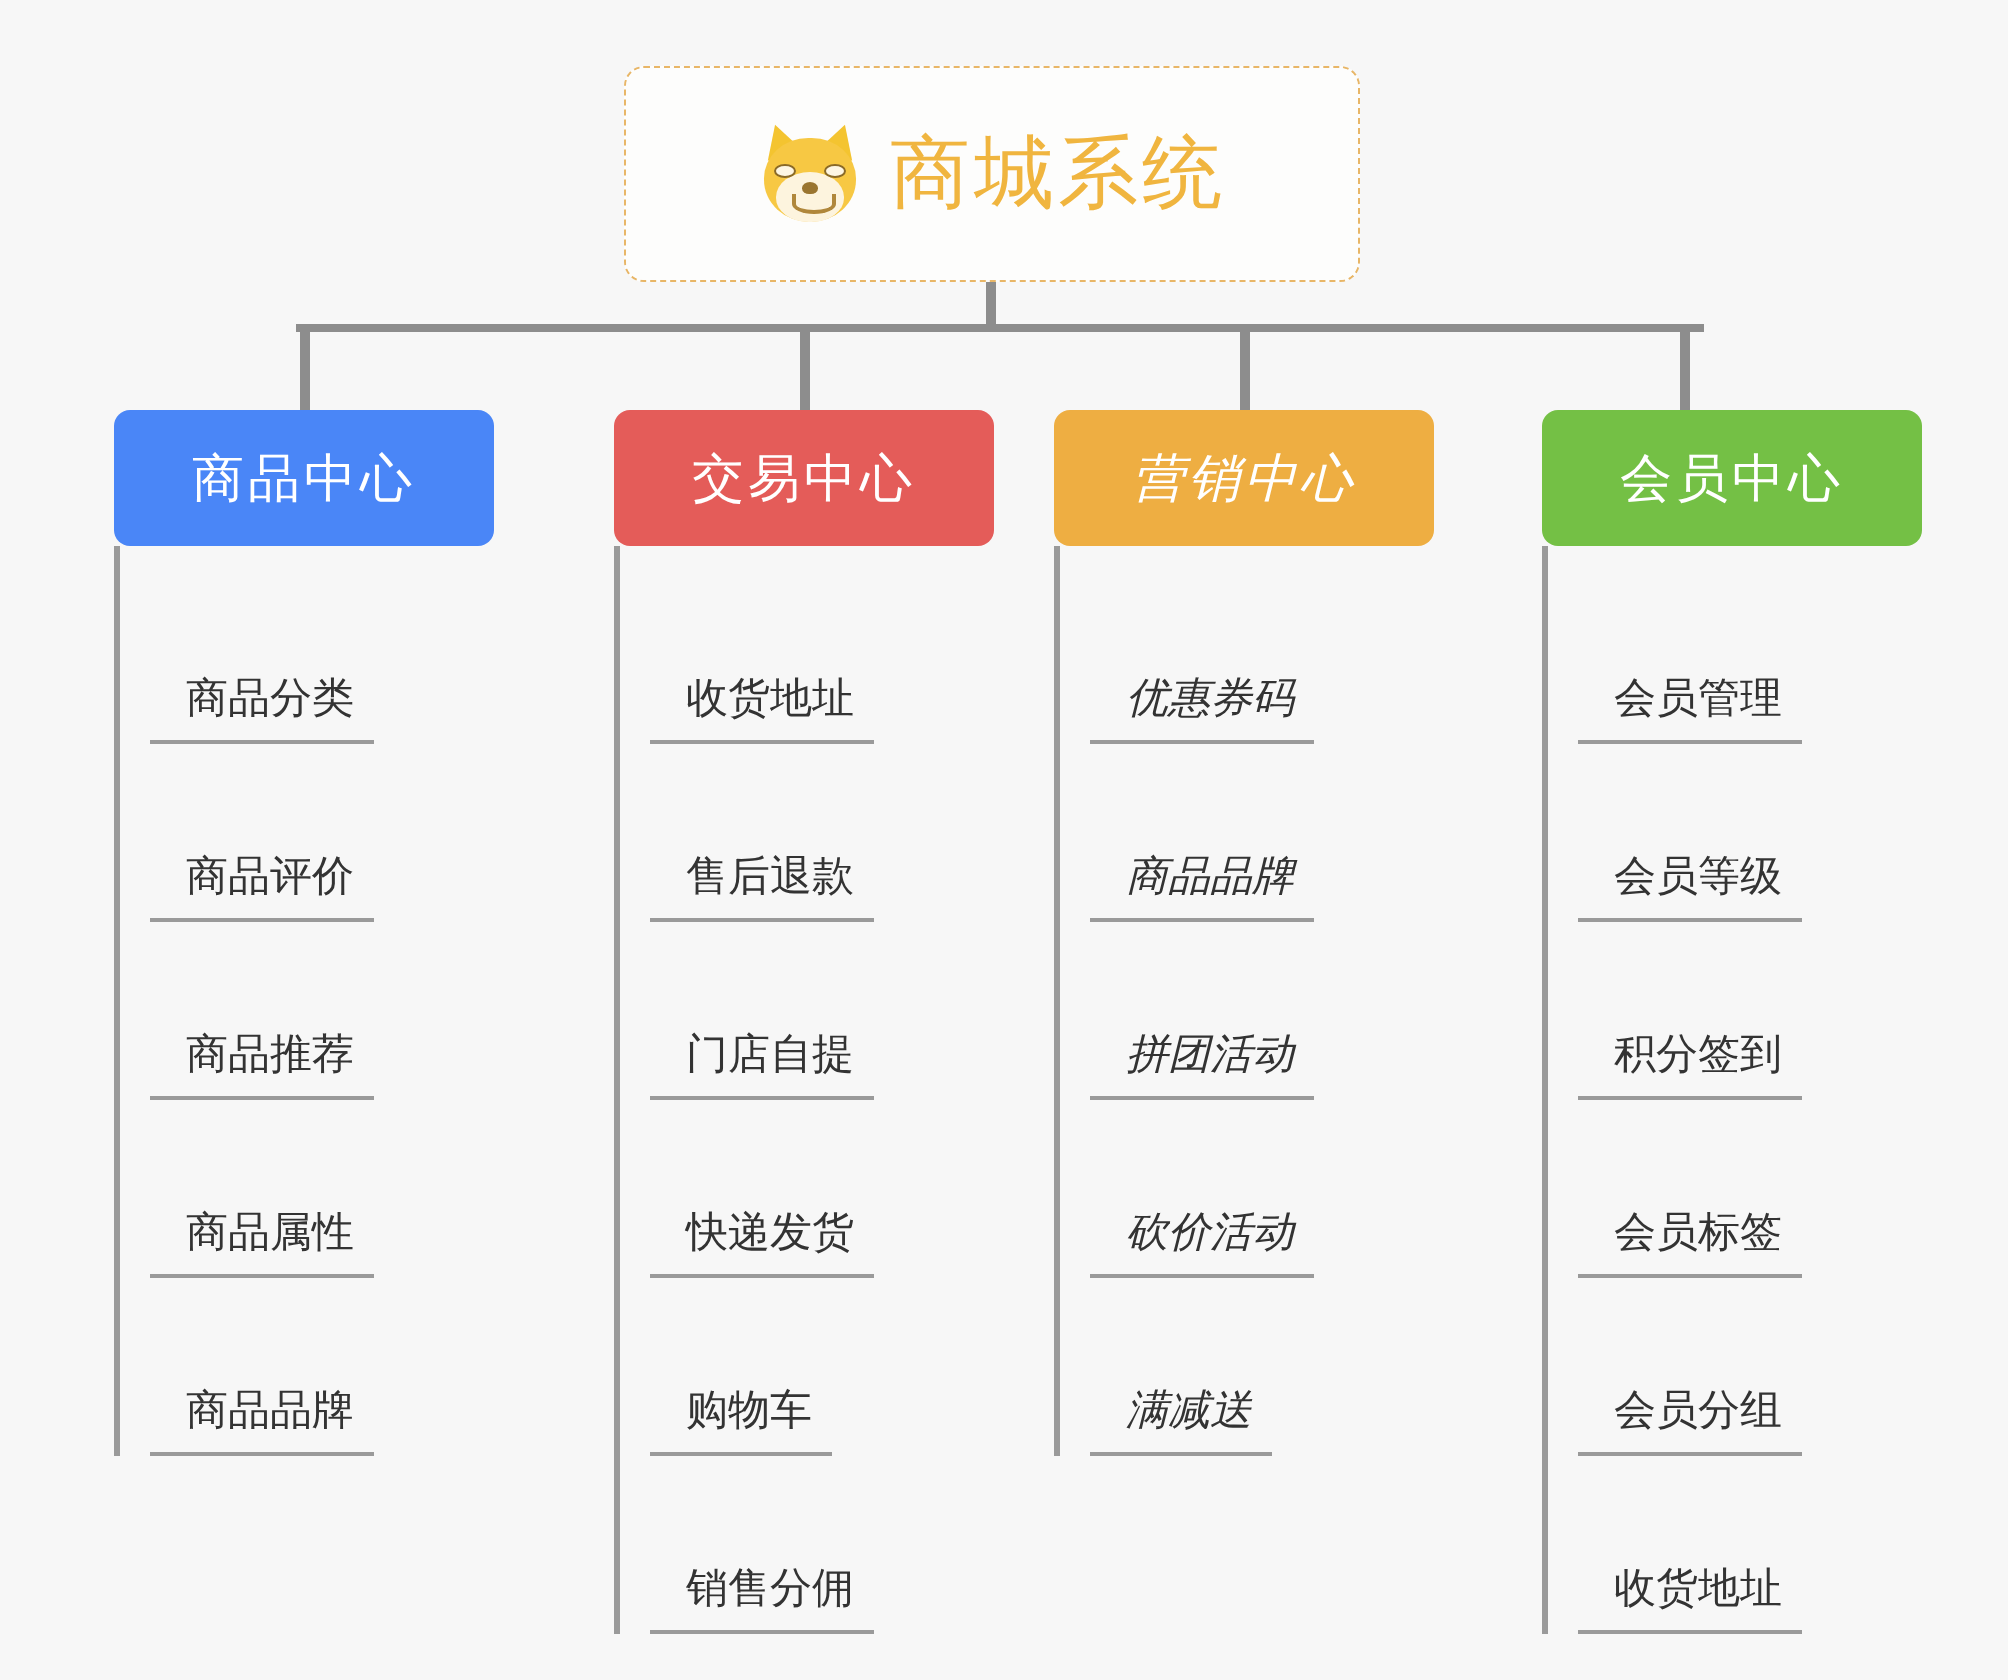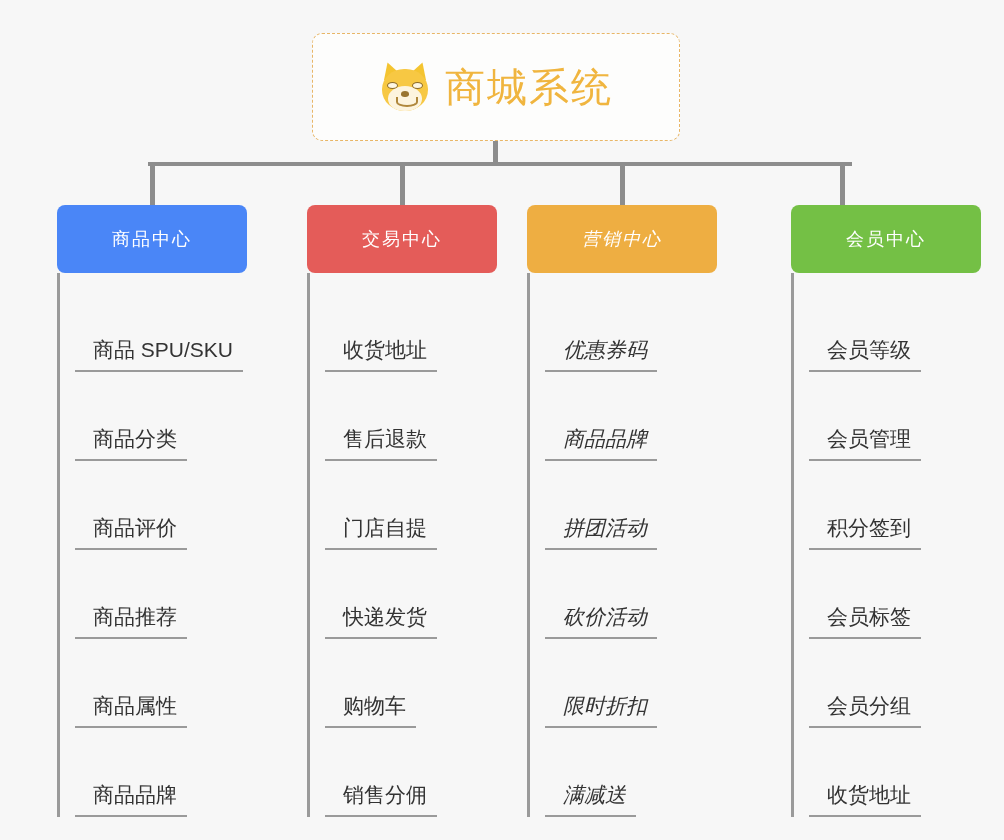--- a/index.html
+++ b/index.html
@@ -134,21 +134,21 @@
     top: 205px;
     width: 190px;
   }
   .branch-header {
     height: 68px;
     border-radius: 8px;
     display: flex;
     align-items: center;
     justify-content: center;
     color: #ffffff;
-    font-size: 18px;
+    font-size: 26px;
     letter-spacing: 2px;
     line-height: 1;
     user-select: none;
   }
 
   .leaf-list {
     position: relative;
     margin-top: 0;
     padding-left: 15px;
     padding-top: 10px;
@@ -193,23 +193,20 @@
   <div class="conn conn-bus"></div>
   <div class="conn conn-drop" id="drop-0" style="left: 150px;"></div>
   <div class="conn conn-drop" id="drop-1" style="left: 400px;"></div>
   <div class="conn conn-drop" id="drop-2" style="left: 620px;"></div>
   <div class="conn conn-drop" id="drop-3" style="left: 840px;"></div>
 
   <div class="branch" id="branch-0" style="left: 57px;">
       <div class="branch-header" style="background: rgb(74, 134, 247);">商品中心</div>
       <div class="leaf-list">
         <div class="leaf-item">
-          <span class="leaf-text">商品 SPU/SKU</span>
-        </div>
-        <div class="leaf-item">
           <span class="leaf-text">商品分类</span>
         </div>
         <div class="leaf-item">
           <span class="leaf-text">商品评价</span>
         </div>
         <div class="leaf-item">
           <span class="leaf-text">商品推荐</span>
         </div>
         <div class="leaf-item">
           <span class="leaf-text">商品属性</span>
@@ -251,37 +248,34 @@
         <div class="leaf-item">
           <span class="leaf-text">商品品牌</span>
         </div>
         <div class="leaf-item">
           <span class="leaf-text">拼团活动</span>
         </div>
         <div class="leaf-item">
           <span class="leaf-text">砍价活动</span>
         </div>
         <div class="leaf-item">
-          <span class="leaf-text">限时折扣</span>
-        </div>
-        <div class="leaf-item">
           <span class="leaf-text">满减送</span>
         </div>
       </div>
     </div>
-  <div class="branch" id="branch-3" style="left: 747px; padding-left: 44px;">
+  <div class="branch" id="branch-3" style="left: 727px; padding-left: 44px;">
       <div class="branch-header" style="background: rgb(116, 192, 69);">会员中心</div>
       <div class="leaf-list">
         <div class="leaf-item">
+          <span class="leaf-text">会员管理</span>
+        </div>
+        <div class="leaf-item">
           <span class="leaf-text">会员等级</span>
         </div>
         <div class="leaf-item">
-          <span class="leaf-text">会员管理</span>
-        </div>
-        <div class="leaf-item">
           <span class="leaf-text">积分签到</span>
         </div>
         <div class="leaf-item">
           <span class="leaf-text">会员标签</span>
         </div>
         <div class="leaf-item">
           <span class="leaf-text">会员分组</span>
         </div>
         <div class="leaf-item">
           <span class="leaf-text">收货地址</span>

